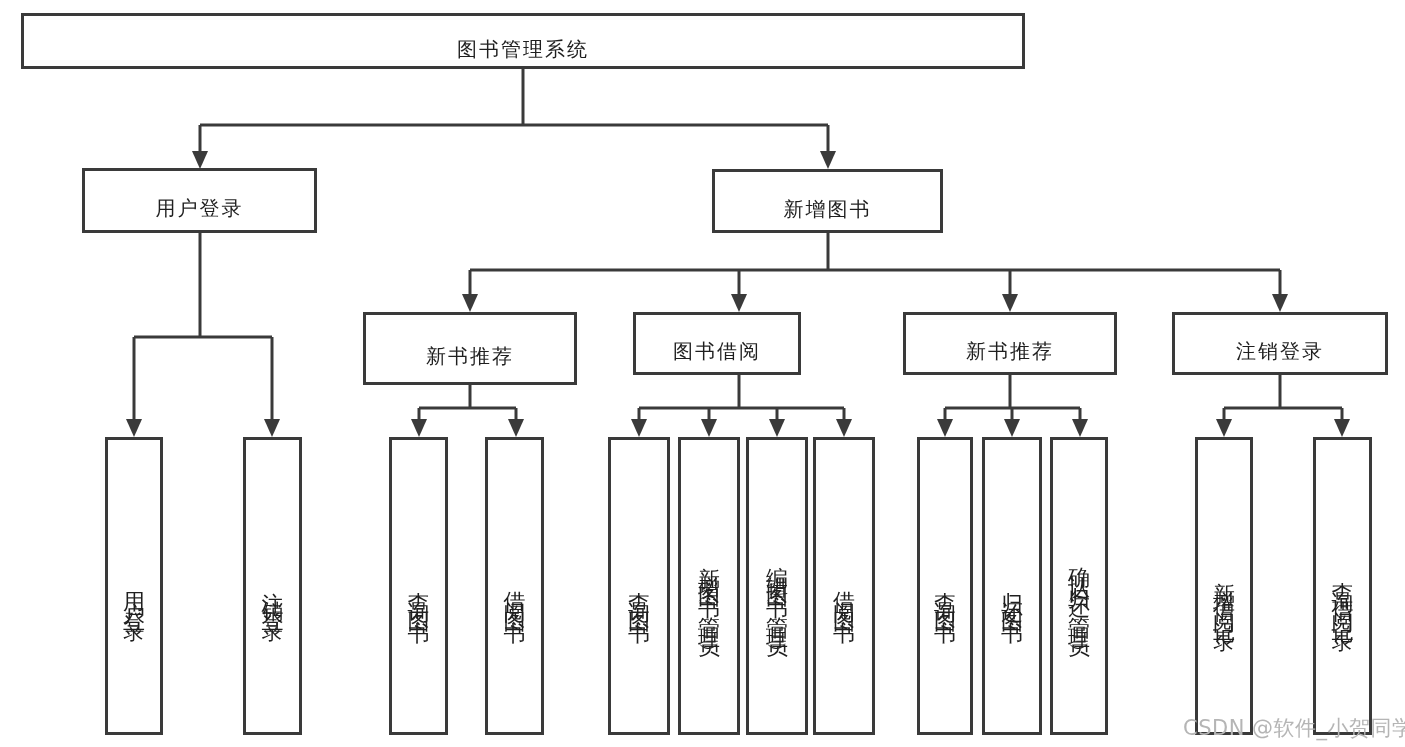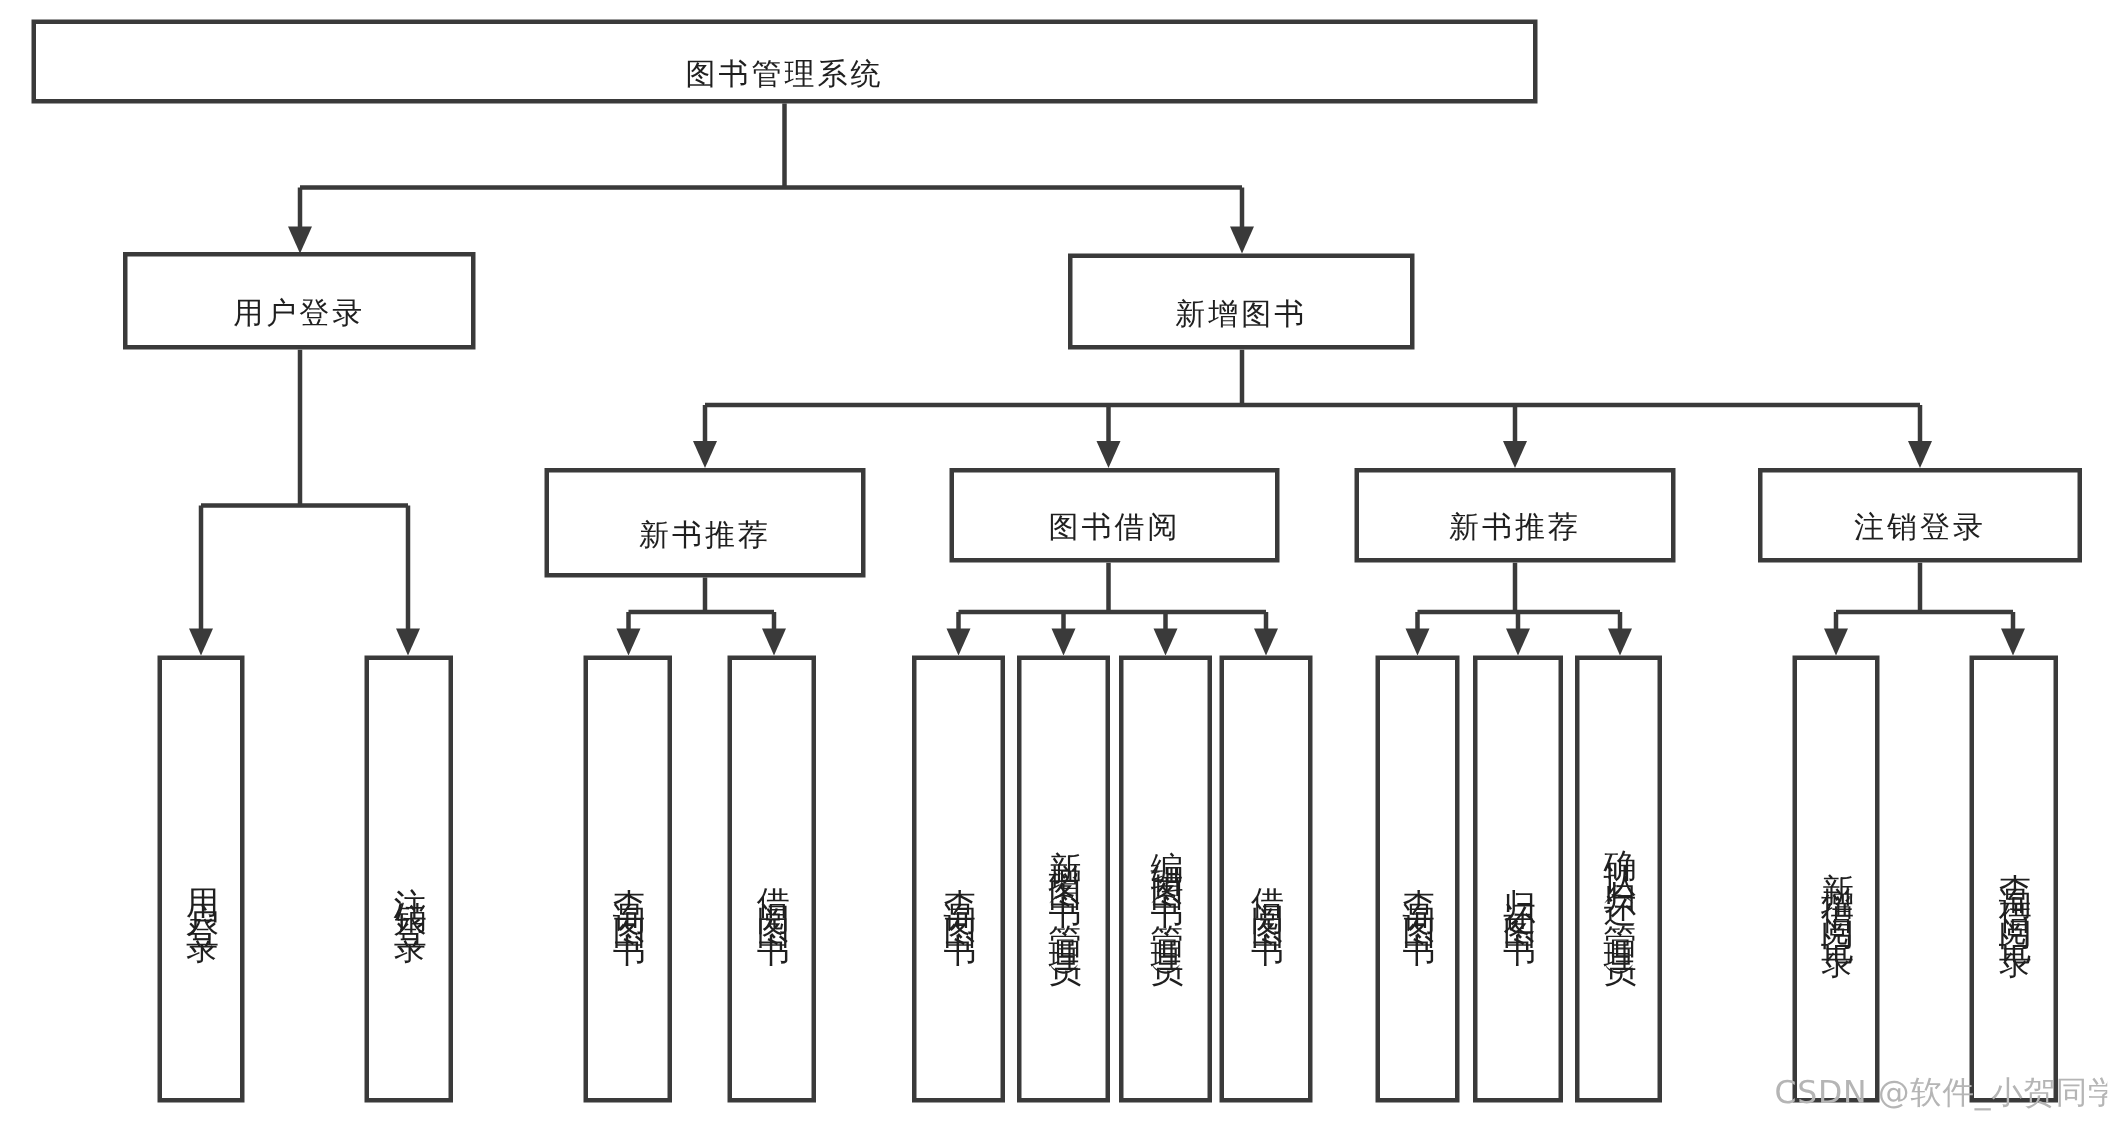--- a/index.html
+++ b/index.html
@@ -122,21 +122,21 @@
   <div class="box h" style="left:82px;top:168px;width:235px;height:65px">
     <span class="lbl">用户登录</span>
   </div>
   <div class="box h" style="left:712px;top:169px;width:231px;height:64px">
     <span class="lbl">新增图书</span>
   </div>
 
   <div class="box h" style="left:363px;top:312px;width:214px;height:73px">
     <span class="lbl">新书推荐</span>
   </div>
-  <div class="box h" style="left:633px;top:312px;width:220px;height:63px">
+  <div class="box h" style="left:633px;top:312px;width:168px;height:63px">
     <span class="lbl">图书借阅</span>
   </div>
   <div class="box h" style="left:903px;top:312px;width:214px;height:63px">
     <span class="lbl">新书推荐</span>
   </div>
   <div class="box h" style="left:1172px;top:312px;width:216px;height:63px">
     <span class="lbl">注销登录</span>
   </div>
 
   <div class="box v" style="left:105px;top:437px;width:58px;height:298px">

